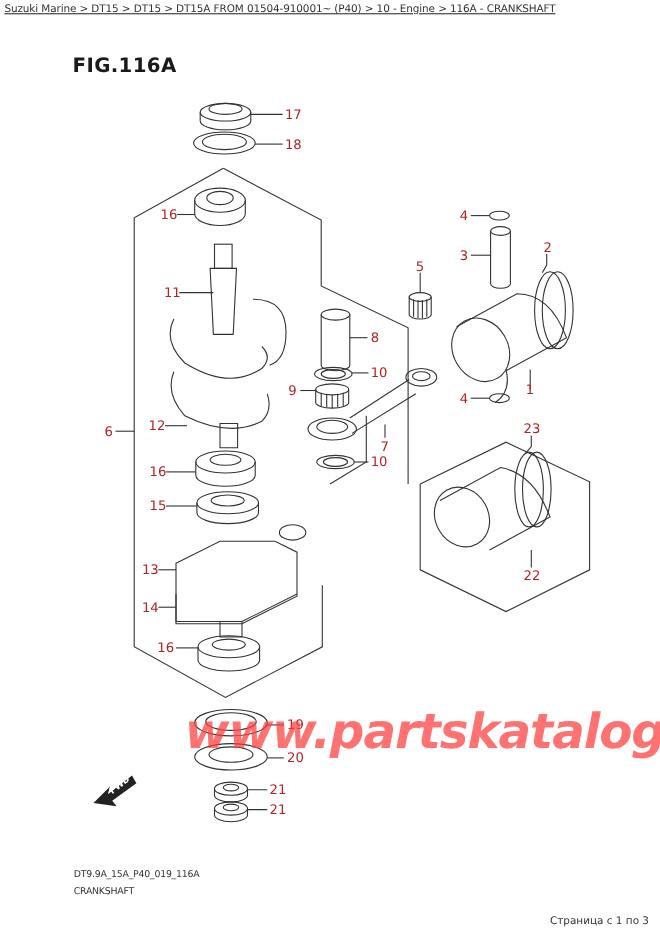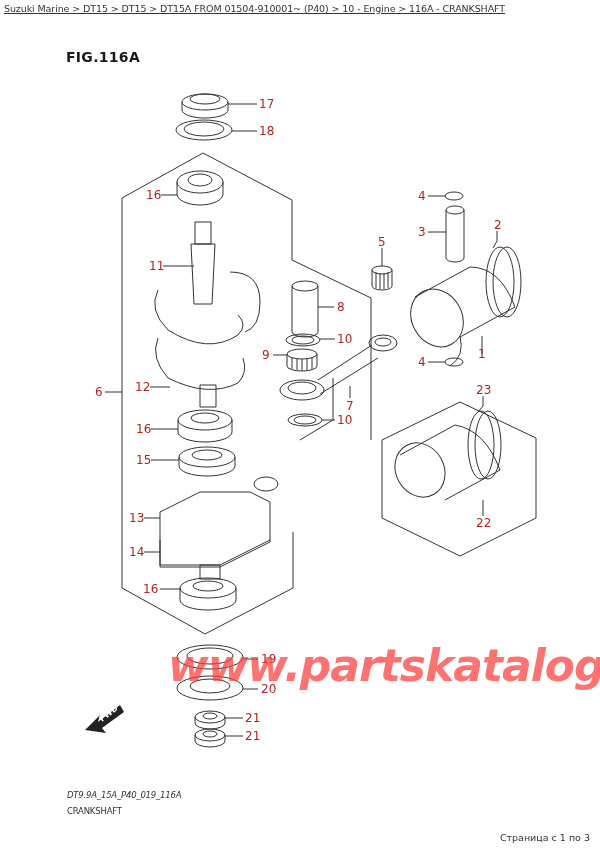--- a/index.html
+++ b/index.html
@@ -1,22 +1,22 @@
 <!DOCTYPE html>
 <html><head>
 <meta charset="utf-8">
 <style>
   html, body { margin: 0; padding: 0; background: #ffffff; }
   body { width: 600px; height: 848px; position: relative; overflow: hidden; font-family: "DejaVu Sans", sans-serif; }
   .breadcrumb { position: absolute; left: 4px; top: 3px; font-size: 9.5px; color: #333; white-space: nowrap; letter-spacing: -0.1px; text-decoration: underline; }
-  .fig-title { position: absolute; left: 66px; top: 49px; font-size: 14px; font-weight: bold; color: #1a1a1a; letter-spacing: 0.3px; }
+  .fig-title { position: absolute; left: 66px; top: 49px; font-size: 18px; font-weight: bold; color: #1a1a1a; letter-spacing: 0.3px; }
   .diagram { position: absolute; left: 0; top: 0; width: 600px; height: 848px; }
   .callout { font-family: "DejaVu Sans", sans-serif; font-size: 12px; fill: #b22222; }
   .foot1, .foot2 { position: absolute; left: 67px; font-size: 8.5px; color: #333; letter-spacing: -0.2px; }
-  .foot1 { top: 790px; font-style: italic; }
+  .foot1 { top: 790px; }
   .foot2 { top: 806px; }
   .pager { position: absolute; right: 10px; top: 832px; font-size: 9.5px; color: #333; margin-left: 20px; }
   .watermark { position: absolute; left: 168px; top: 640px; font-family: "DejaVu Sans", sans-serif; font-weight: bold; font-style: italic; font-size: 44px; color: rgba(255,60,60,0.72); letter-spacing: -1px; white-space: nowrap; pointer-events: none; }
   .part { cursor: pointer; }
 </style>
 </head>
 <body>
 
 <div class="breadcrumb">Suzuki Marine &gt; DT15 &gt; DT15 &gt; DT15A FROM 01504-910001~ (P40) &gt; 10 - Engine &gt; 116A - CRANKSHAFT</div>
 <div class="fig-title">FIG.116A</div>

